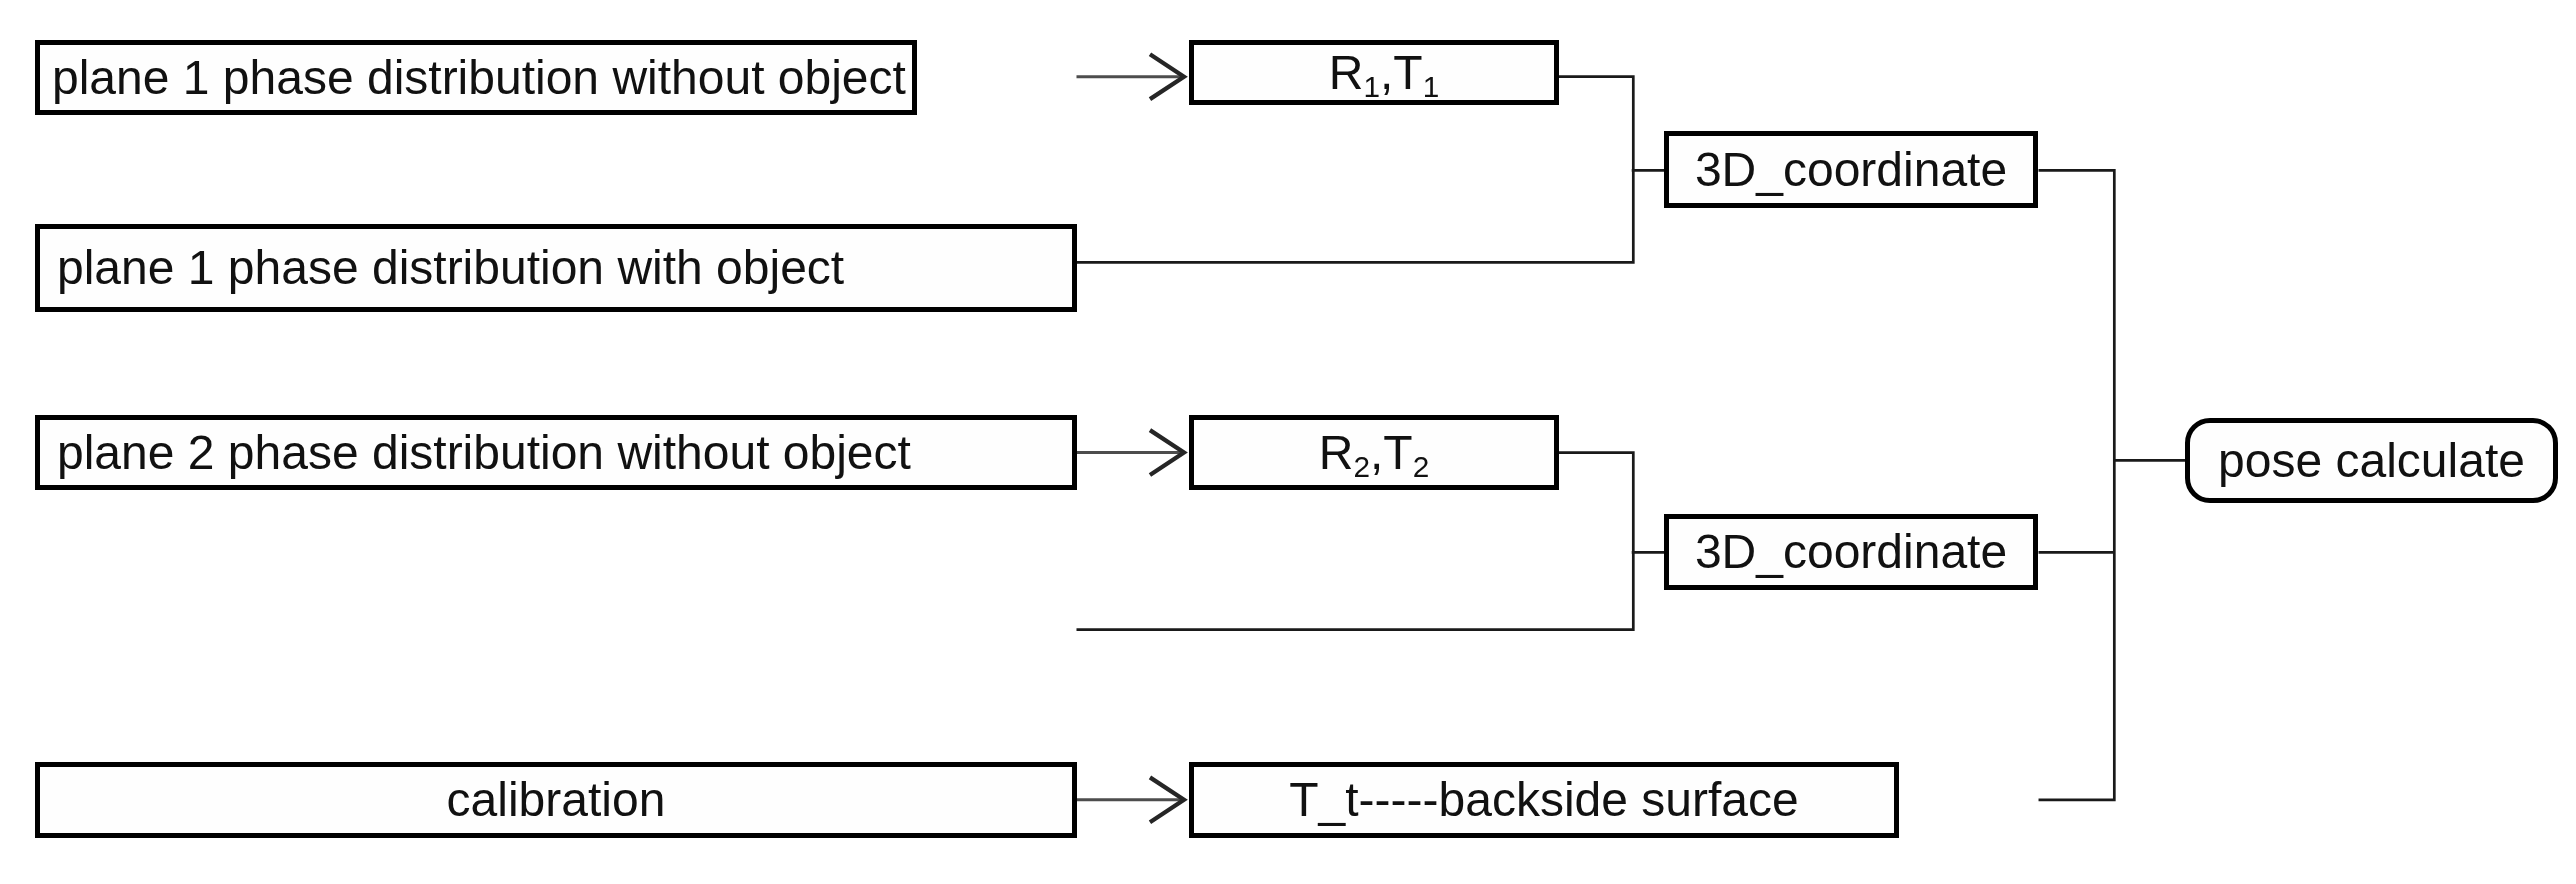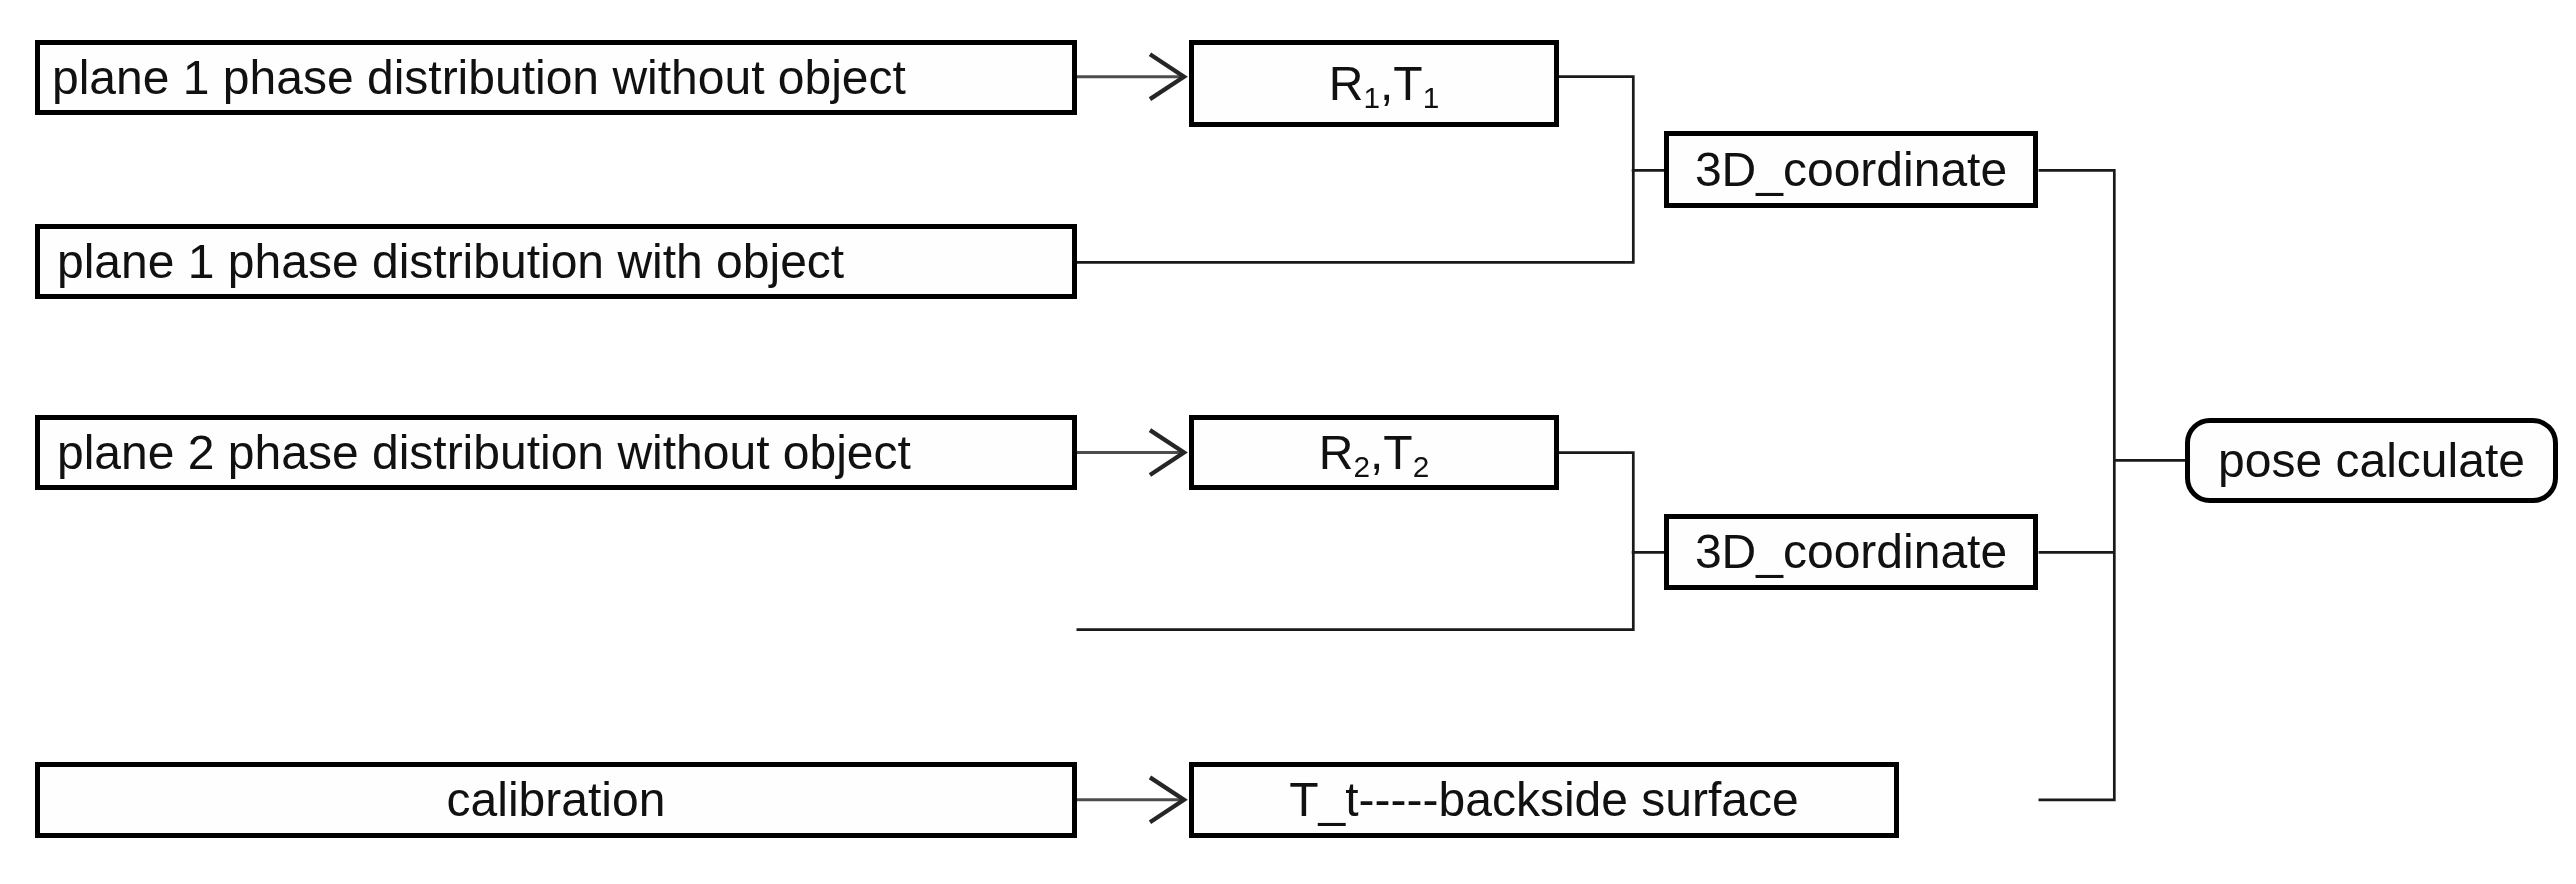--- a/index.html
+++ b/index.html
@@ -42,24 +42,24 @@
   }
   .node.center-align {
     justify-content: center;
   }
   .node sub {
     font-size: 0.62em;
     line-height: 0;
     vertical-align: -0.28em;
   }
   
-  #b-plane1-without { left: 35px;   top: 40px;  width: 1042px; height: 75px; padding-left: 12px;  }
-  #b-r1t1           { left: 1189px; top: 40px;  width: 370px;  height: 87px; padding-left: 20px;  }
+  #b-plane1-without { left: 35px;   top: 40px;  width: 882px; height: 75px; padding-left: 12px;  }
+  #b-r1t1           { left: 1189px; top: 40px;  width: 370px;  height: 65px; padding-left: 20px;  }
   #b-3d-1           { left: 1664px; top: 131px; width: 374px;  height: 77px; }
-  #b-plane1-with    { left: 35px;   top: 224px; width: 1042px; height: 75px;  }
+  #b-plane1-with    { left: 35px;   top: 224px; width: 1042px; height: 88px;  }
   #b-plane2-without { left: 35px;   top: 415px; width: 1042px; height: 75px;  }
   #b-r2t2           { left: 1189px; top: 415px; width: 370px;  height: 75px;  }
   #b-3d-2           { left: 1664px; top: 514px; width: 374px;  height: 76px;  }
   #b-plane2-with    { left: 35px;   top: 592px; width: 1042px; height: 76px;  }
   #b-calibration    { left: 35px;   top: 762px; width: 1042px; height: 76px;  }
   #b-tt-backside    { left: 1189px; top: 762px; width: 710px; height: 76px;  }
   #b-pose           { left: 2185px; top: 418px; width: 373px;  height: 85px; border-radius: 25px; }
 </style>
 </head>
 <body>

